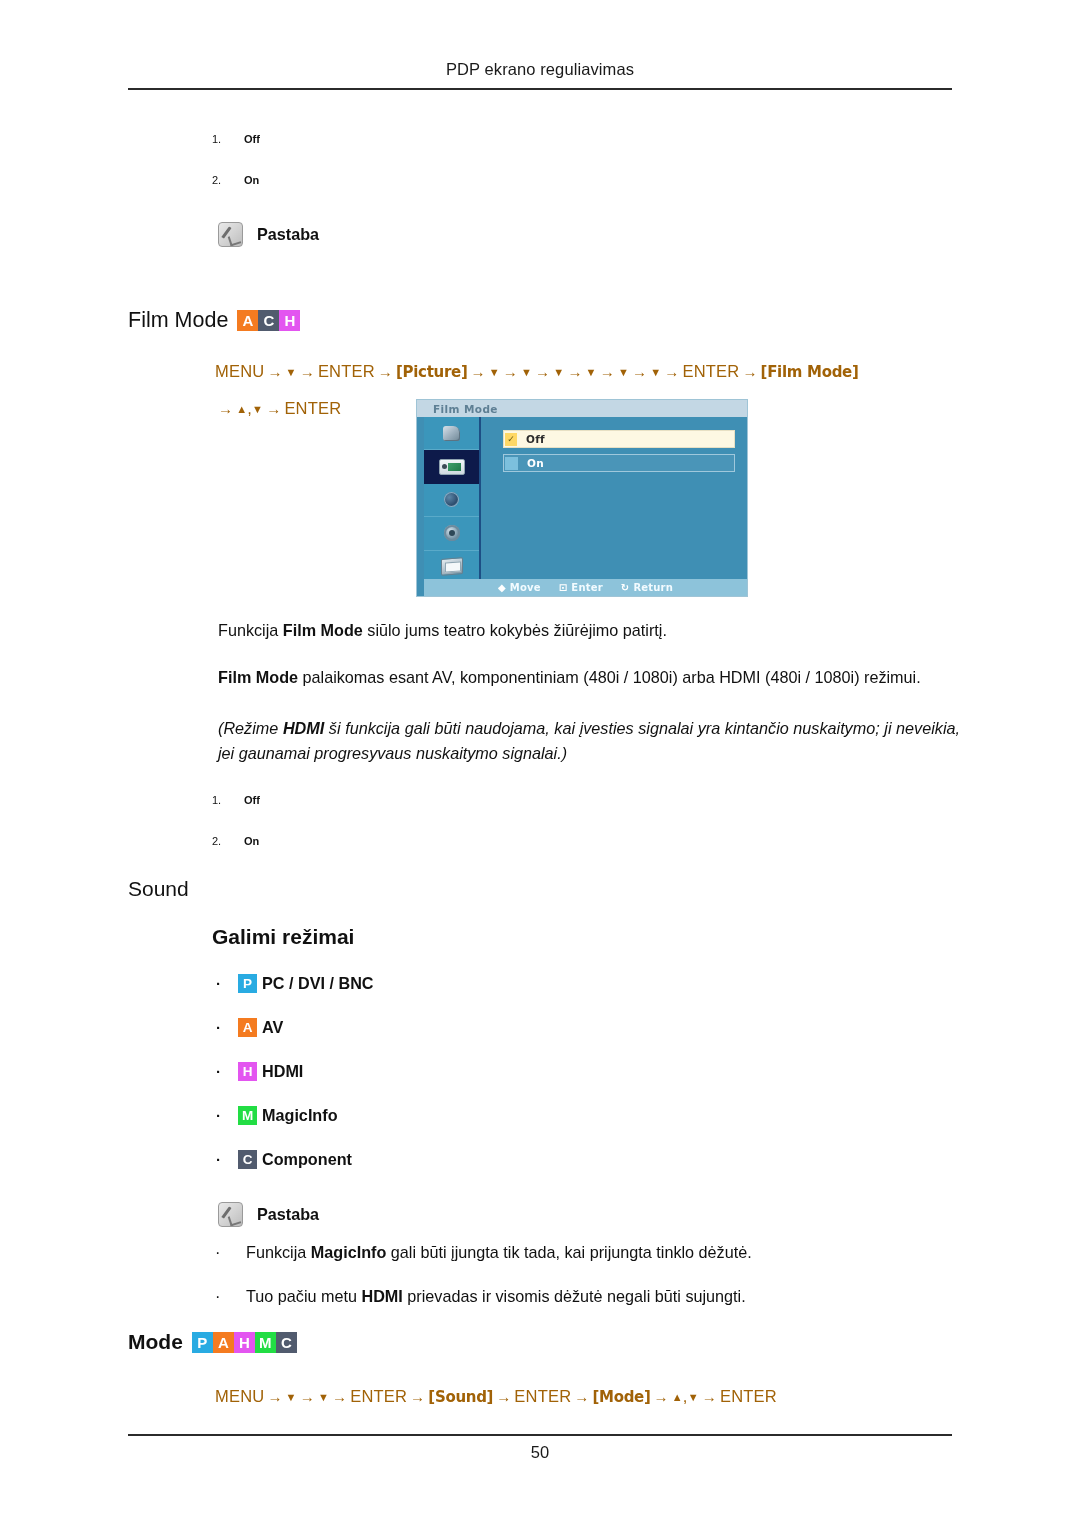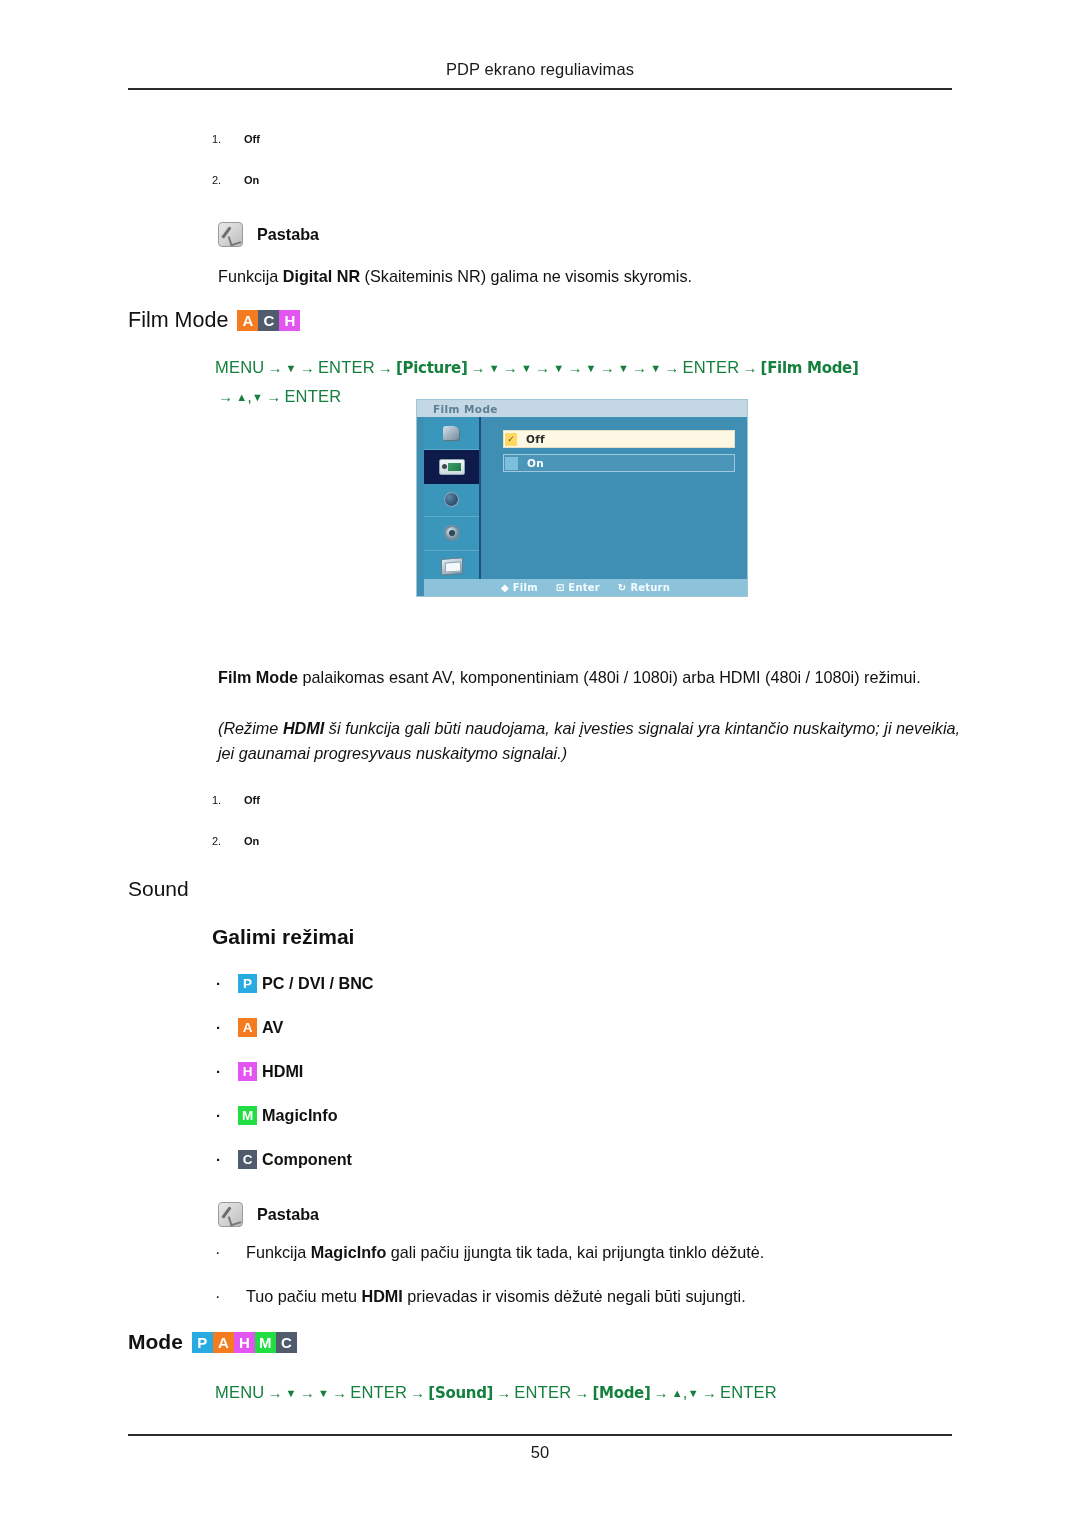--- a/index.html
+++ b/index.html
@@ -201,22 +201,22 @@
   .bullet-line .dot {
     display: inline-block;
     width: 31px;
     flex: 0 0 31px;
   }
 
   
   .menupath {
     position: absolute;
     font-size: 16.5px;
-    color: #15803d;
-    line-height: 28px;
+    color: #a16207;
+    line-height: 36px;
     letter-spacing: 0.2px;
   }
   .menupath .arr {
     font-size: 15px;
     padding: 0 3px;
   }
   .menupath .dn, .menupath .up {
     font-size: 11px;
     vertical-align: 1px;
   }
@@ -436,21 +436,20 @@
     <span class="num">1.</span><span>Off</span>
   </div>
   <div class="num-item" style="left:212px; top:174px;">
     <span class="num">2.</span><span>On</span>
   </div>
 
   <div class="note-line" style="left:218px; top:222px;">
     <span class="note-icon"></span>
     <span class="note-label">Pastaba</span>
   </div>
-  <div class="body-text" style="left:218px; top:264px; width:700px;"><span>Funkcija </span><b>Digital NR</b><span> (Skaiteminis NR) galima ne visomis skyromis.</span></div>
 
   <div class="h-feature" style="left:128px; top:308px;">
     <span>Film Mode</span>
     <span class="badge-group">
       <span class="badge" style="background: rgb(244, 123, 32);">
           <span>A</span>
         </span>
       <span class="badge" style="background: rgb(81, 91, 110);">
           <span>C</span>
         </span>
@@ -494,33 +493,34 @@
       </div>
       <div class="osd-row osd-row-on">
         <span class="osd-sq"></span>
         <span class="osd-row-label">On</span>
       </div>
     </div>
 
     <div class="osd-footer">
       <span class="osd-fitem">
         <span class="osd-fglyph">◆</span>
-        <span>Film</span>
+        <span>Move</span>
       </span>
       <span class="osd-fitem">
         <span class="osd-fglyph">⊡</span>
         <span>Enter</span>
       </span>
       <span class="osd-fitem">
         <span class="osd-fglyph">↻</span>
         <span>Return</span>
       </span>
     </div>
   </div>
 
+  <div class="body-text" style="left:218px; top:618px; width:742px;"><span>Funkcija </span><b>Film Mode</b><span> siūlo jums teatro kokybės žiūrėjimo patirtį.</span></div>
 
   <div class="body-text" style="left:218px; top:665px; width:742px;"><b>Film Mode</b><span> palaikomas esant AV, komponentiniam (480i / 1080i) arba HDMI (480i / 1080i) režimui.</span></div>
 
   <div class="body-text" style="left:218px; top:716px; width:742px;font-style:italic;"><span>(Režime </span><b>HDMI</b><span> ši funkcija gali būti naudojama, kai įvesties signalai yra kintančio nuskaitymo; ji neveikia, jei gaunamai progresyvaus nuskaitymo signalai.)</span></div>
 
   <div class="num-item" style="left:212px; top:794px;">
     <span class="num">1.</span><span>Off</span>
   </div>
   <div class="num-item" style="left:212px; top:835px;">
     <span class="num">2.</span><span>On</span>
@@ -565,21 +565,21 @@
     <span>Component</span>
   </div>
 
   <div class="note-line" style="left:218px; top:1202px;">
     <span class="note-icon"></span>
     <span class="note-label">Pastaba</span>
   </div>
 
   <div class="bullet-line" style="left:215px; top:1243px; width:745px;">
     <span class="dot">·</span>
-    <span><span>Funkcija </span><b>MagicInfo</b><span> gali pačiu įjungta tik tada, kai prijungta tinklo dėžutė.</span></span>
+    <span><span>Funkcija </span><b>MagicInfo</b><span> gali būti įjungta tik tada, kai prijungta tinklo dėžutė.</span></span>
   </div>
   <div class="bullet-line" style="left:215px; top:1287px; width:745px;">
     <span class="dot">·</span>
     <span><span>Tuo pačiu metu </span><b>HDMI</b><span> prievadas ir visomis dėžutė negali būti sujungti.</span></span>
   </div>
 
   <div class="h-feature bold-title" style="left:128px; top:1330px;">
     <span>Mode</span>
     <span class="badge-group">
       <span class="badge" style="background: rgb(41, 171, 226);">

